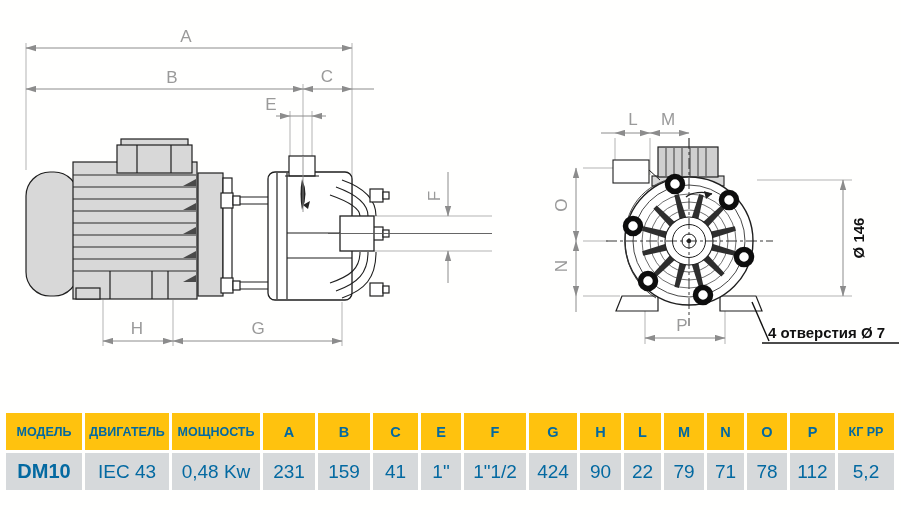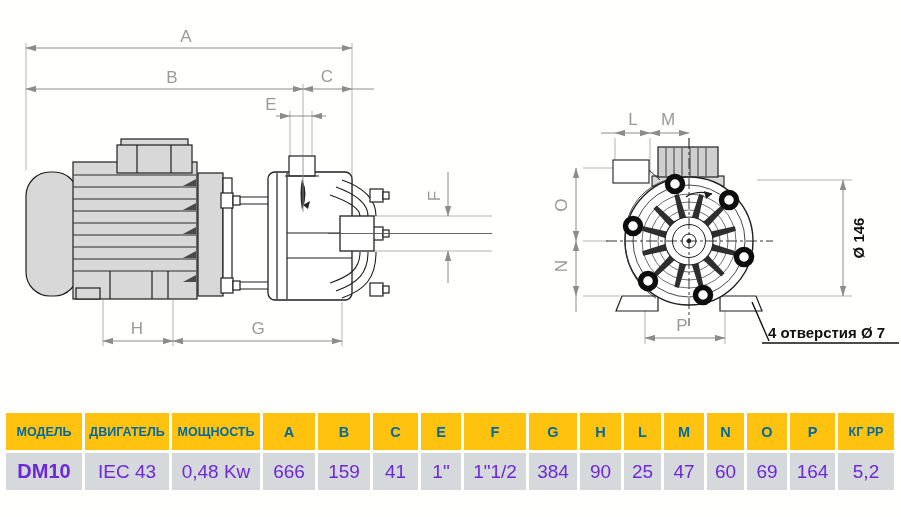--- a/index.html
+++ b/index.html
@@ -7,21 +7,21 @@
         font-family:"Liberation Sans",sans-serif;}
   
   #draw{position:absolute;left:0;top:0;}
   .dimtxt{font-size:17px;fill:#9a9a9a;font-family:"Liberation Sans",sans-serif;}
   .bolddim{font-size:15px;font-weight:bold;fill:#111;font-family:"Liberation Sans",sans-serif;}
   
   #spec{position:absolute;left:3px;top:410px;border-collapse:separate;border-spacing:3px;}
   #spec th,#spec td{text-align:center;vertical-align:middle;padding:0;}
   #spec th{background:#FFC20E;color:#0369a1;height:37px;font-size:12.5px;font-weight:bold;}
   #spec th.lt{font-size:14.5px;}
-  #spec td{background:#D6D9DB;color:#6d28d9;height:37px;font-size:19px;}
+  #spec td{background:#D6D9DB;color:#0369a1;height:37px;font-size:19px;}
   #spec td.model{font-weight:bold;font-size:20px;}
 </style>
 </head>
 <body>
 
 <div id="page">
 
 <svg id="draw" width="901" height="400" viewBox="0 0 901 400">
   <defs>
     <marker id="mA" viewBox="0 0 10 6" refX="9.5" refY="3" markerWidth="11" markerHeight="7" orient="auto-start-reverse">
@@ -294,30 +294,30 @@
     <th class="lt">M</th>
     <th class="lt">N</th>
     <th class="lt">O</th>
     <th class="lt">P</th>
     <th>КГ РР</th>
   </tr>
   <tr>
     <td class="model">DM10</td>
     <td>IEC 43</td>
     <td>0,48 Kw</td>
-    <td>666</td>
+    <td>231</td>
     <td>159</td>
     <td>41</td>
     <td>1"</td>
     <td>1"1/2</td>
-    <td>384</td>
+    <td>424</td>
     <td>90</td>
-    <td>25</td>
-    <td>47</td>
-    <td>60</td>
-    <td>69</td>
-    <td>164</td>
+    <td>22</td>
+    <td>79</td>
+    <td>71</td>
+    <td>78</td>
+    <td>112</td>
     <td>5,2</td>
   </tr>
 </tbody>
     </table>
 
 </div>
 
 </body></html>

